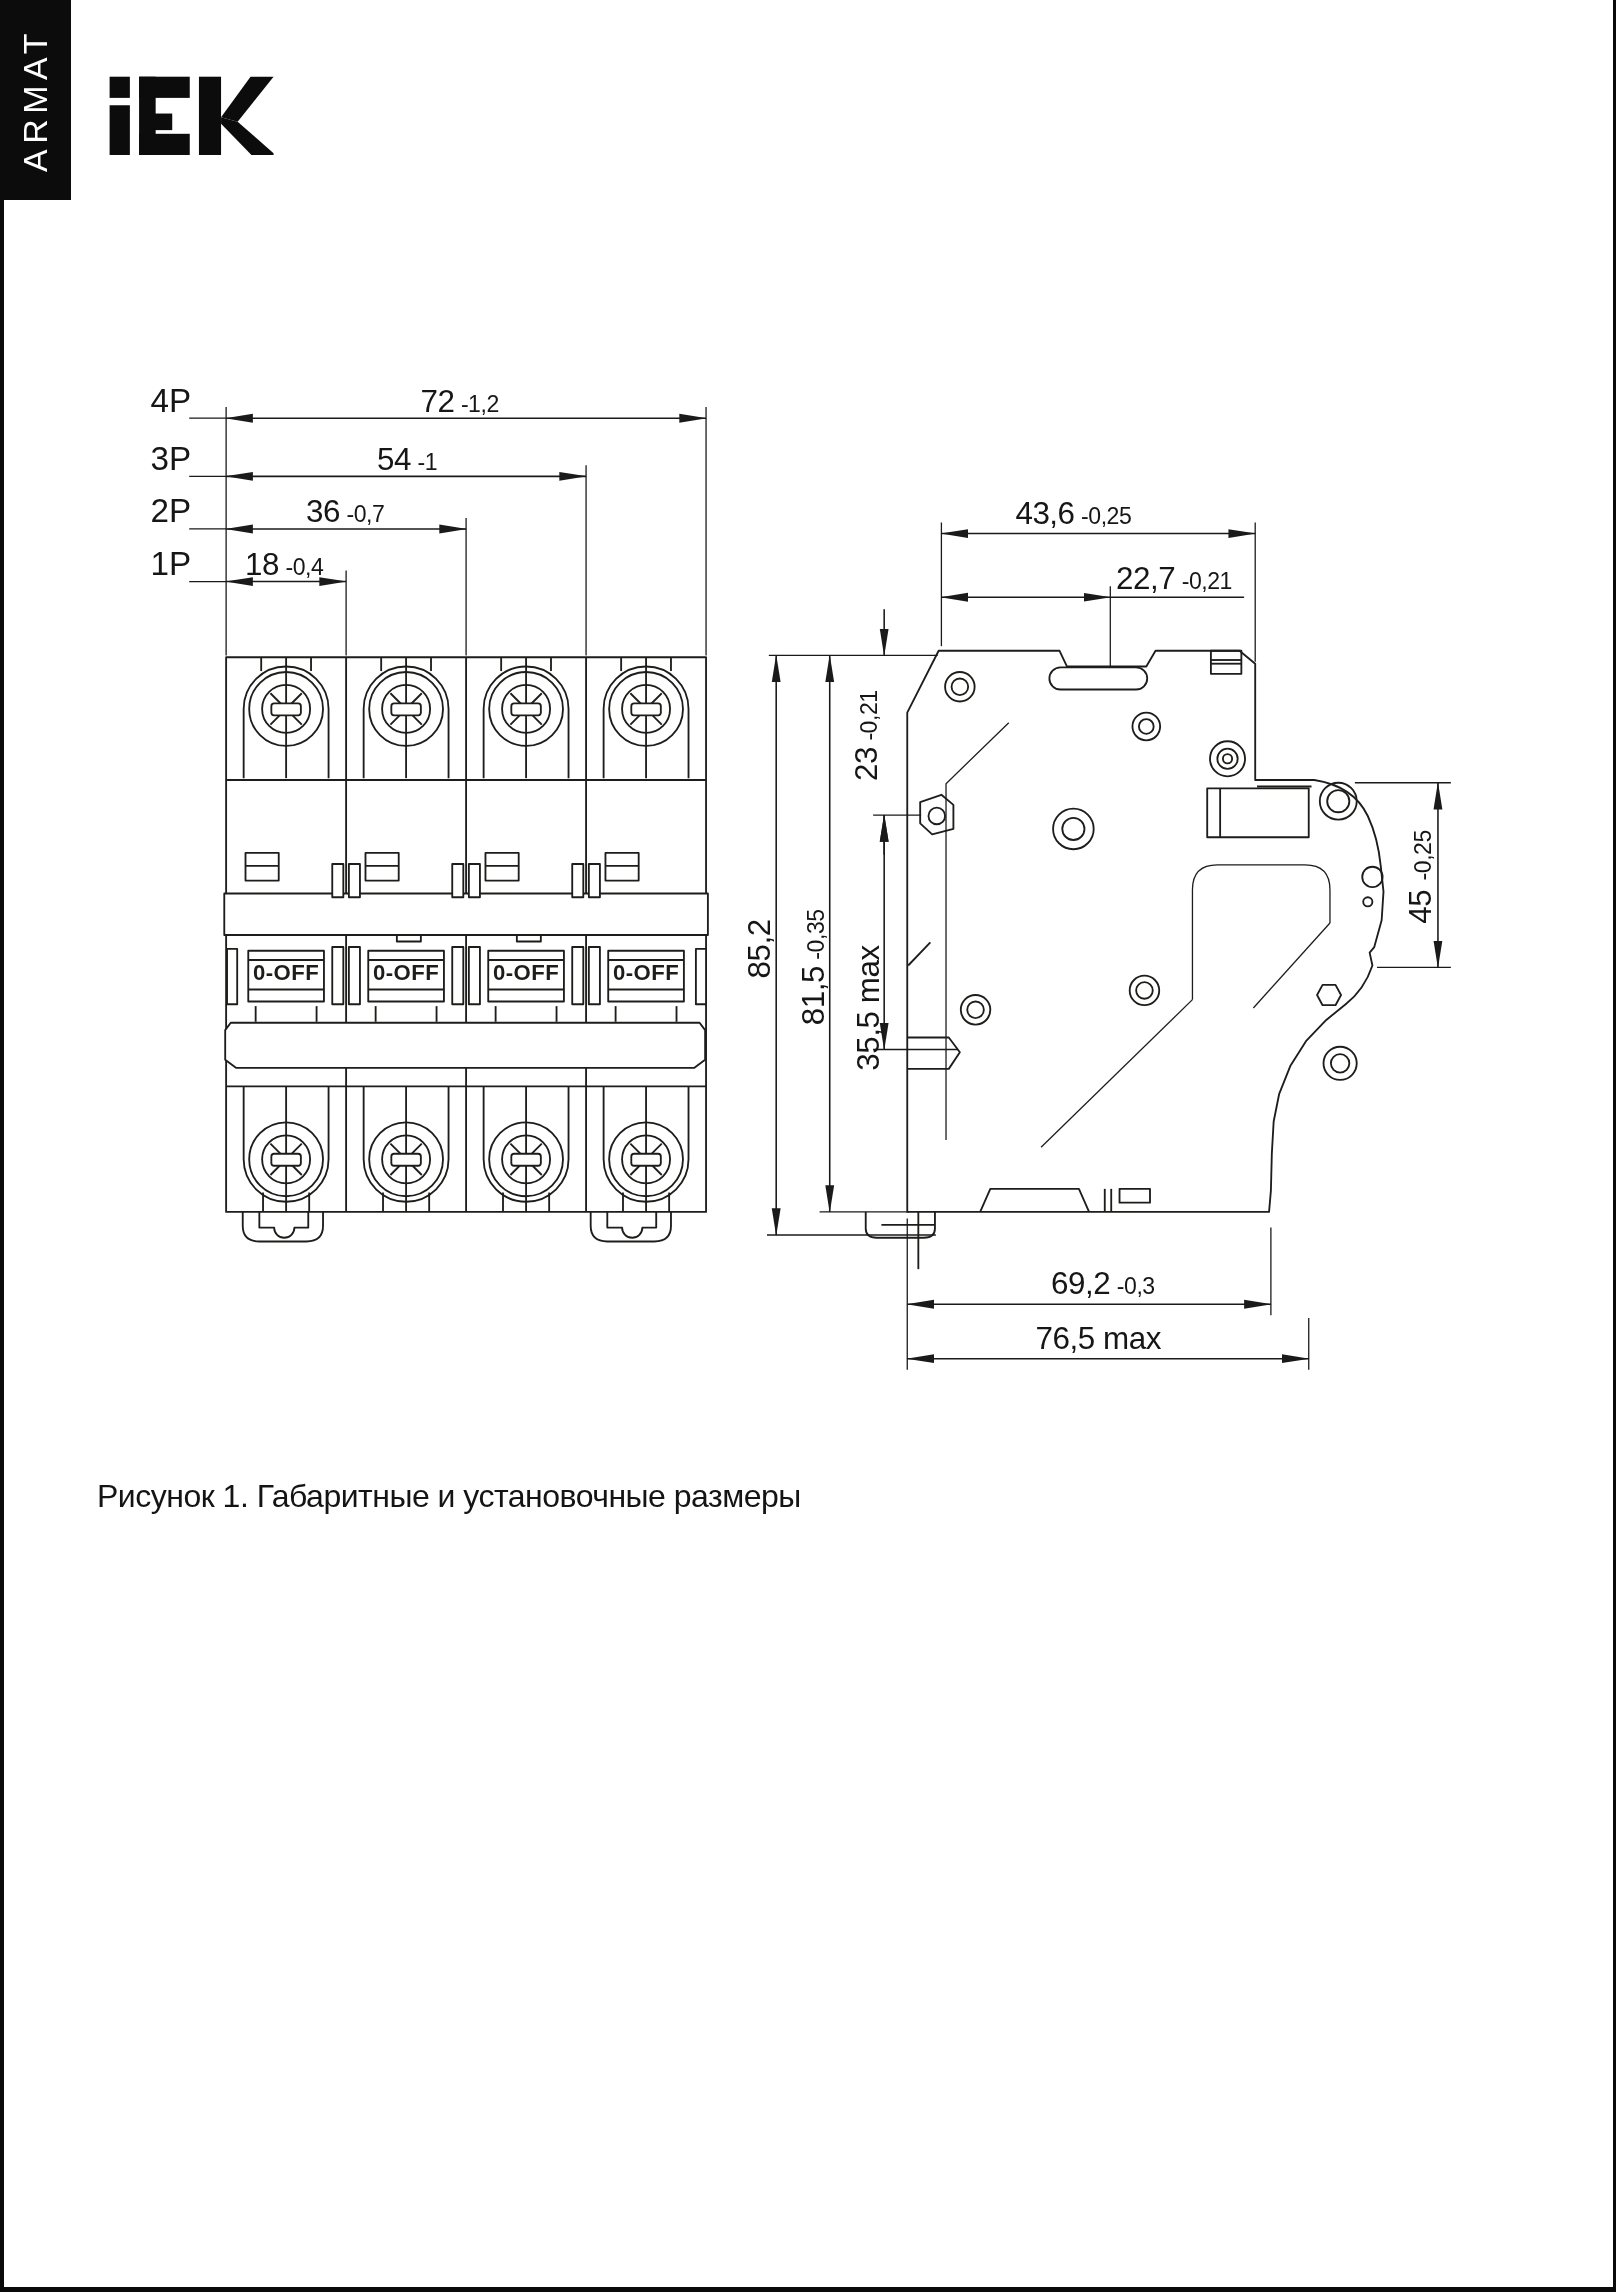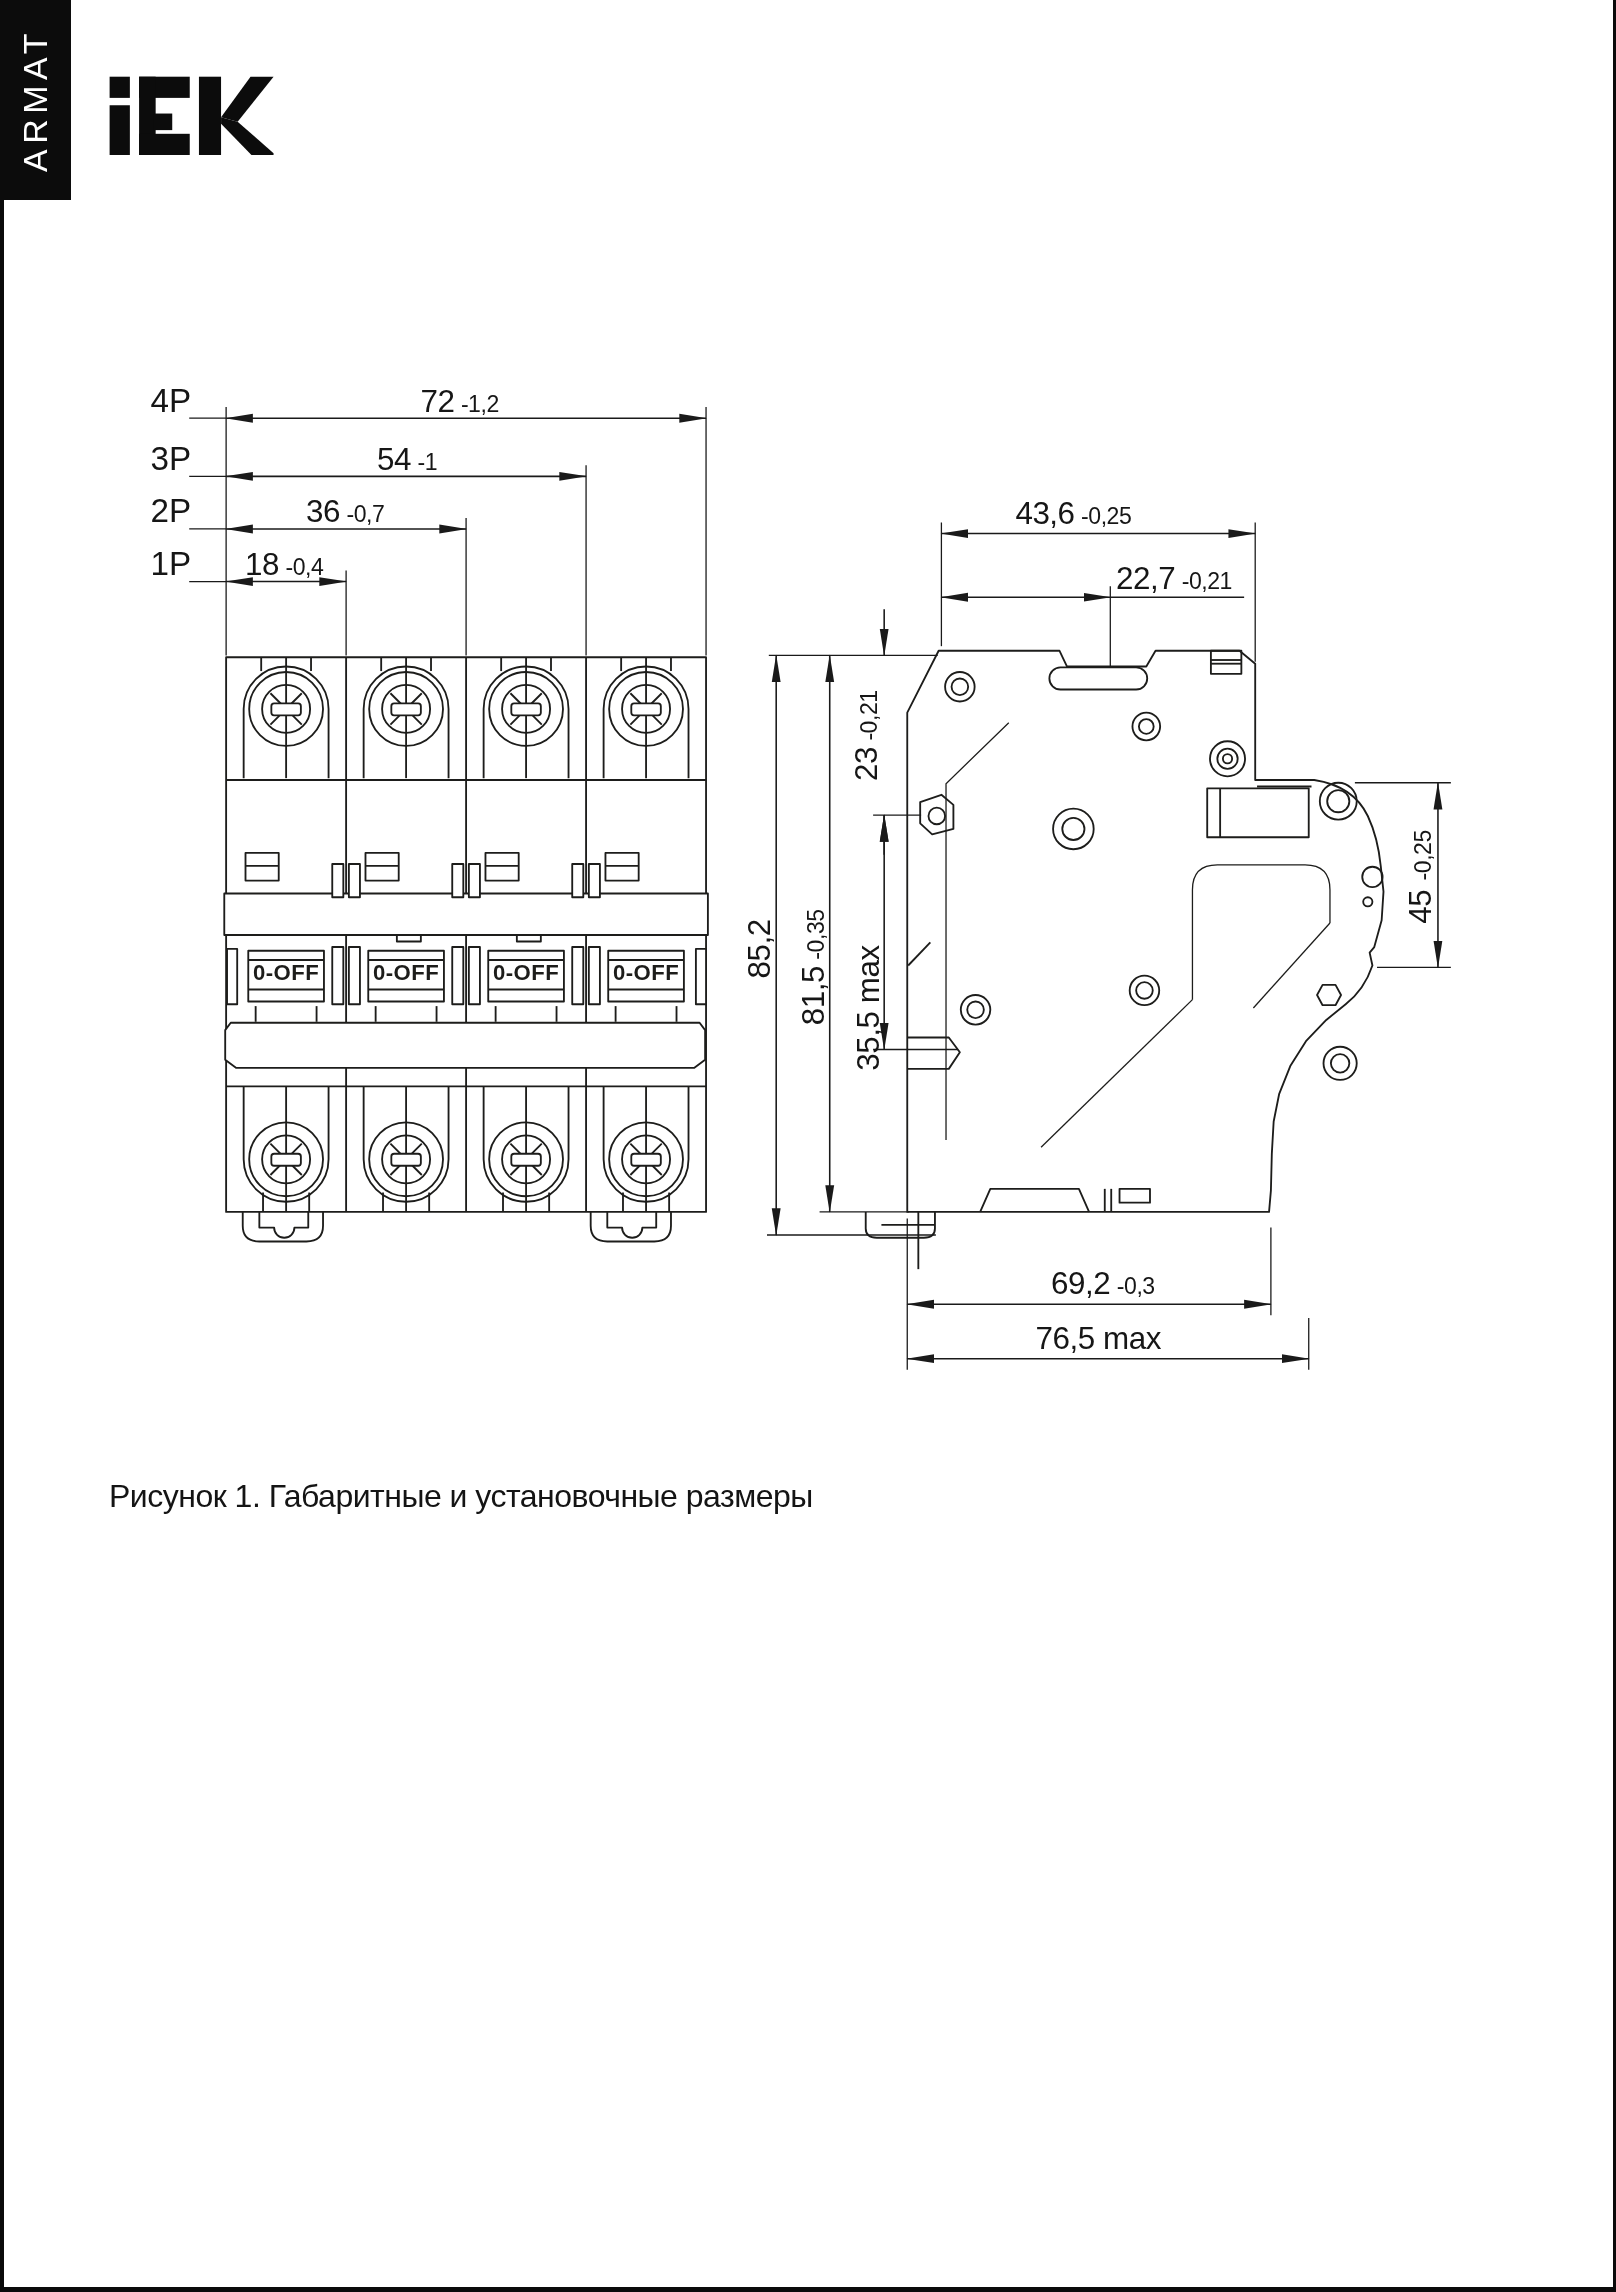--- a/index.html
+++ b/index.html
@@ -9,21 +9,21 @@
   #edge-left{left:0;top:0;width:3.7px;height:2293px;}
   #edge-right{left:1613px;top:0;width:3.7px;height:2293px;}
   #edge-bottom{left:0;top:2287px;width:1617px;height:5.5px;}
   #brand-tab{position:absolute;left:0;top:0;width:71px;height:200px;background:#0c0c0c;}
   #brand-tab .vtxt{position:absolute;left:0;top:0;width:200px;height:71px;
         transform:rotate(-90deg) translate(-200px,0);transform-origin:top left;
         color:#ffffff;font-size:34px;letter-spacing:5.5px;line-height:71px;text-align:center;
         font-weight:400;}
   #logo{position:absolute;left:105px;top:70px;}
   #figure-svg{position:absolute;left:0;top:0;}
-  #caption{position:absolute;left:109px;top:1478px;font-size:32px;color:#141414;
+  #caption{position:absolute;left:97px;top:1478px;font-size:32px;color:#141414;
         letter-spacing:-0.5px;}
   
   .o{stroke:#1d1d1b;stroke-width:2;fill:none;stroke-linejoin:round;}
   .ow{stroke:#1d1d1b;stroke-width:2;fill:#ffffff;stroke-linejoin:round;}
   .thin{stroke:#1d1d1b;stroke-width:1.4;fill:none;}
   .d{stroke:#1a1a1a;stroke-width:1.7;fill:none;}
   .de{stroke:#1a1a1a;stroke-width:1.4;fill:none;}
   .dimv{font-size:34px;fill:#161616;letter-spacing:-0.5px;}
   .dimt{font-size:25px;fill:#161616;letter-spacing:-0.5px;}
   .plabel{font-size:36px;fill:#161616;}

